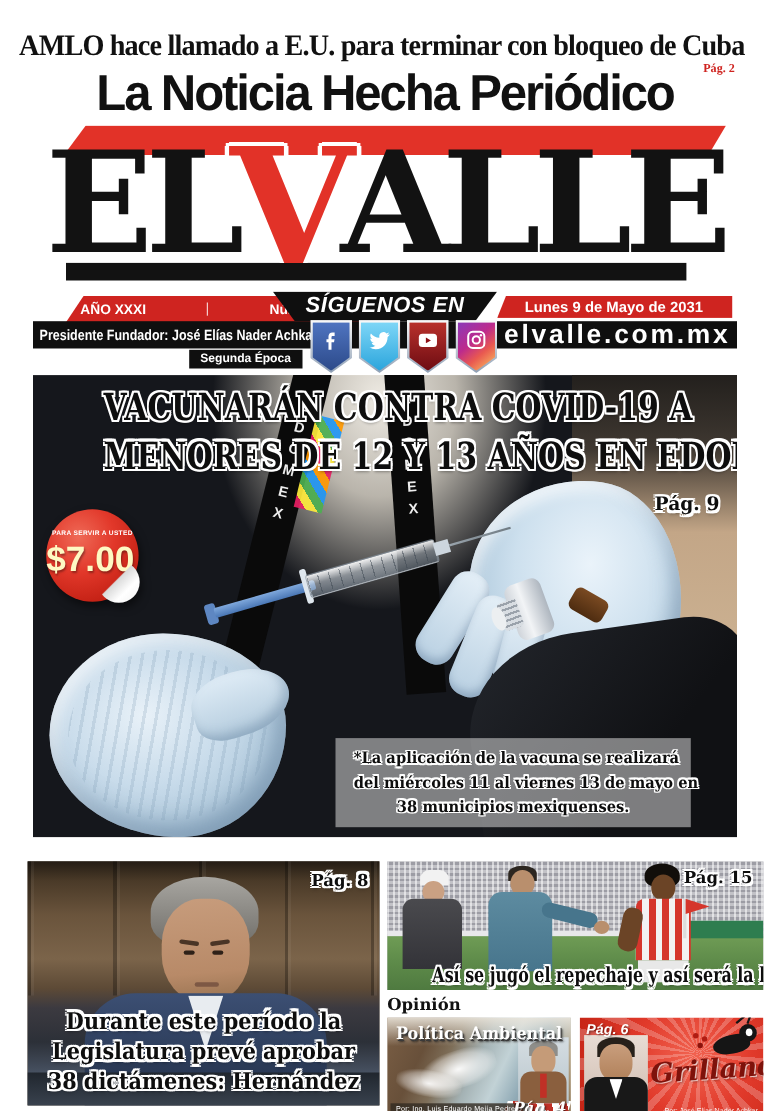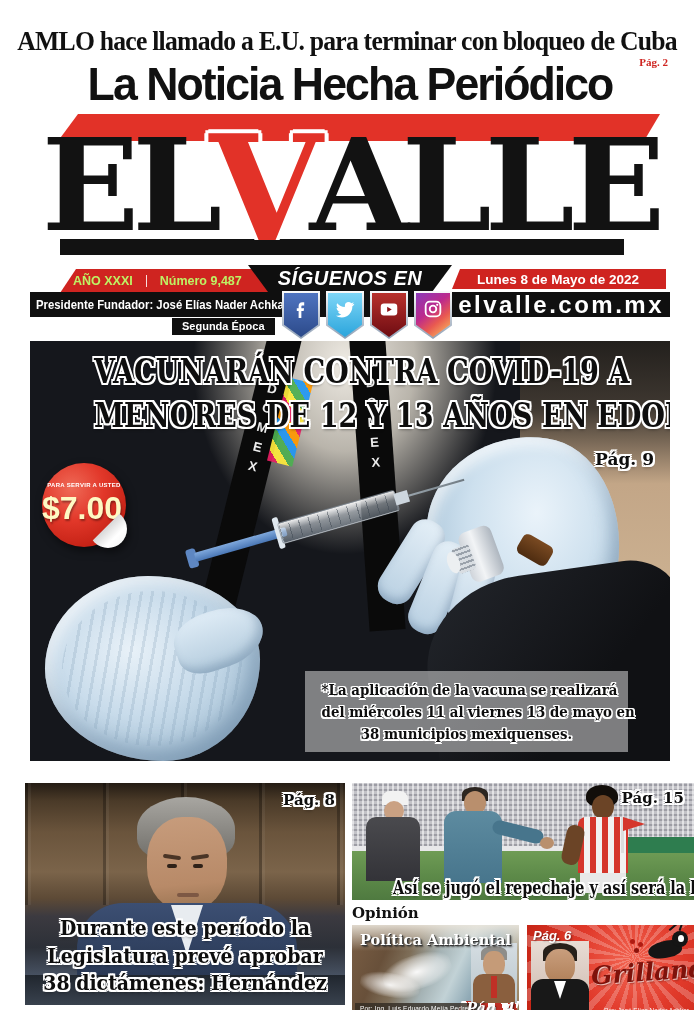--- a/index.html
+++ b/index.html
@@ -35,21 +35,21 @@
   }
   .logo-v {
     color:#e23228; font-size:146px; line-height:0; position:relative; top:10px; margin:0 -6px; z-index:3;
     text-shadow:-4px 0 0 #fff, 4px 0 0 #fff, 0 -4px 0 #fff, -3px -3px 0 #fff, 3px -3px 0 #fff;
   }
 
   
   .issue-bar { position:relative; height:27px; margin:6px 30px 0; }
   .issue-left { position:absolute; left:30px; top:4px; width:280px; height:24px; background:#cf2420;
     clip-path:polygon(16px 0, 100% 0, calc(100% - 8px) 100%, 0 100%);
-    color:#bef264; display:flex; align-items:center; justify-content:flex-start; font-weight:bold; font-size:12.5px; }
+    color:#ffffff; display:flex; align-items:center; justify-content:space-between; font-weight:bold; font-size:12.5px; }
   .issue-left span { padding:0 13px; }
   .issue-sep { width:1px; height:12px; background:rgba(255,255,255,.85); padding:0 !important; }
   .issue-right { position:absolute; right:4px; top:4px; width:216px; height:20px; background:#cf2420;
     clip-path:polygon(10px 0, 100% 0, 100% 100%, 2px 100%);
     color:#fff; display:flex; align-items:center; justify-content:center; font-weight:bold; font-size:13.5px; }
   .follow-band { position:absolute; left:50%; margin-left:-102px; top:0; width:204px; height:27px; background:#0f0f0f;
     clip-path:polygon(0 0, 100% 0, calc(100% - 20px) 100%, 20px 100%);
     color:#fff; display:flex; align-items:center; justify-content:center;
     font-style:italic; font-weight:bold; font-size:20px; letter-spacing:.5px; z-index:2; }
 
@@ -273,21 +273,21 @@
 <div class="issue-bar">
   <div class="issue-left">
     <span>AÑO XXXI</span>
     <span class="issue-sep"></span>
     <span>Número 9,487</span>
   </div>
   <div class="follow-band">
     <span>SÍGUENOS EN</span>
   </div>
   <div class="issue-right">
-    <span>Lunes 8 de Mayo de 2022</span>
+    <span>Lunes 9 de Mayo de 2031</span>
   </div>
 </div>
 
 <div class="founder-wrap">
   <div class="founder-bar">
     <span class="founder-text">Presidente Fundador: José Elías Nader Achkar</span>
     <span class="website">elvalle.com.mx</span>
   </div>
   <div class="sub-bar">
     <span class="era-chip">Segunda Época</span>

